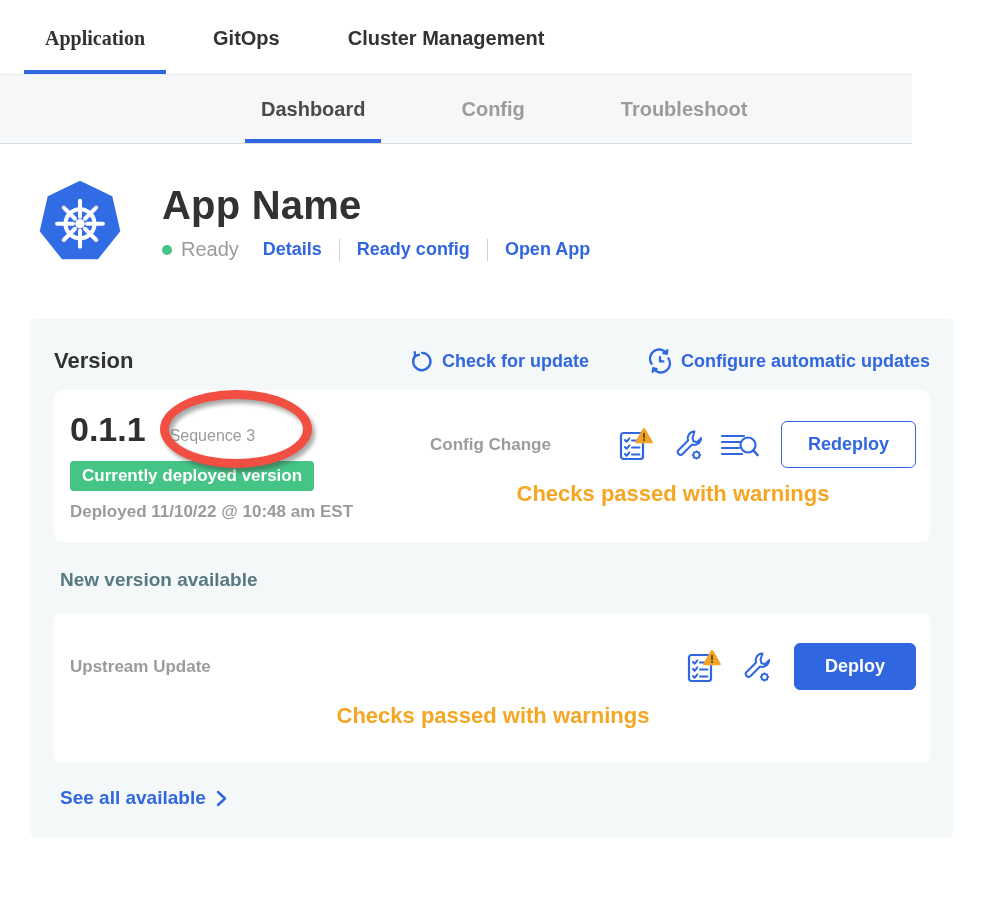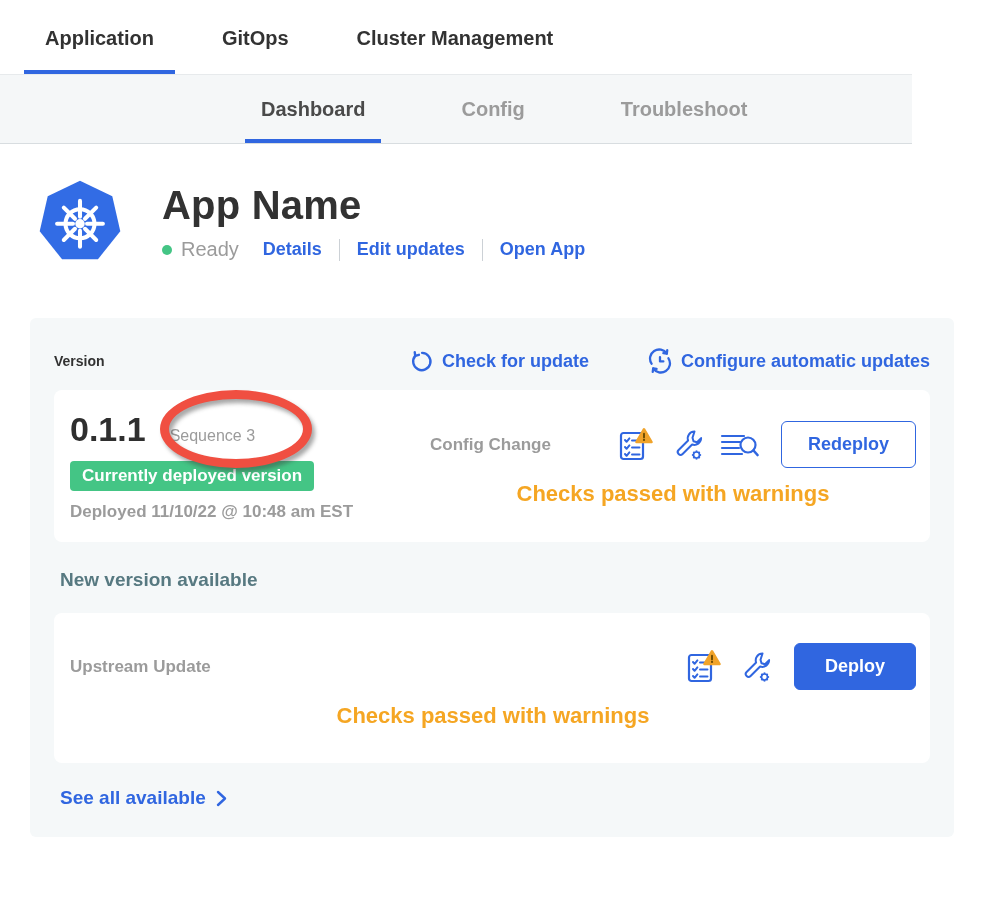--- a/index.html
+++ b/index.html
@@ -3,21 +3,21 @@
 <meta charset="utf-8">
 <style>
   * { margin:0; padding:0; box-sizing:border-box; }
   html,body { width:1000px; height:898px; background:#fff; overflow:hidden;
               font-family:"Liberation Sans", sans-serif; color:#323232; }
 
   
   .topnav { display:flex; align-items:flex-end; height:74px; padding-left:24px; gap:26px; background:#fff; }
   .topnav .tab { padding:0 21px 20px; font-size:20px; font-weight:700; color:#323232;
                  border-bottom:4px solid transparent; cursor:pointer; white-space:nowrap; }
-  .topnav .tab.active { border-bottom-color:#3066e0; }
+  .topnav .tab.active { border-bottom-color:#3066e0;font-family:Liberation Serif, serif; }
 
   
   .subnav { display:flex; height:70px; background:#f5f7f8; border-top:1px solid #e7eaec;
             border-bottom:1px solid #d8dde0; padding-left:245px; gap:64px; width:912px; overflow:hidden; }
   .subnav .tab { display:flex; align-items:center; padding:0 16px; font-size:20px; font-weight:700;
                  color:#9b9b9b; border-bottom:4px solid transparent; border-top:4px solid transparent;
                  cursor:pointer; white-space:nowrap; }
   .subnav .tab.active { color:#4a4a4a; border-bottom-color:#3066e0; }
 
   
@@ -27,21 +27,21 @@
   .status-row { display:flex; align-items:center; margin-top:10px; }
   .status-dot { width:10px; height:10px; border-radius:50%; background:#44c585; margin-right:9px; }
   .status-text { font-size:20px; font-weight:500; color:#9b9b9b; margin-right:24px; }
   .hdr-link { font-size:18px; font-weight:700; color:#3066e0; cursor:pointer; text-decoration:none; }
   .pipe { width:1px; height:22px; background:#ccd1d6; margin:0 17px; }
 
   
   .panel { width:924px; margin:52px 0 0 30px; background:#f5f8f9; border-radius:6px;
            padding:30px 24px 24px; }
   .panel-head { display:flex; align-items:center; margin-bottom:16px; }
-  .panel-title { font-size:14px; font-weight:700; }
+  .panel-title { font-size:22px; font-weight:700; }
   .panel-actions { margin-left:auto; display:flex; align-items:center; gap:58px; }
   .panel-action { display:flex; align-items:center; gap:8px; font-size:18px; font-weight:700;
                   color:#3066e0; cursor:pointer; }
 
   .card { position:relative; background:#fff; border-radius:8px; padding:16px 14px 20px 16px;
           display:flex; min-height:150px; }
   .card-left { flex:0 0 360px; padding-top:4px; }
   .ver-row { display:flex; align-items:baseline; }
   .ver-num { font-size:34px; font-weight:800; color:#2f2f2f; }
   .ver-seq { font-size:16px; color:#9b9b9b; margin-left:24px; }
@@ -104,21 +104,21 @@
     </g>
     <circle cx="50" cy="52" r="5.4" fill="#fff"></circle>
   </svg>
   <div>
     <h1 class="app-title">App Name</h1>
     <div class="status-row">
       <span class="status-dot"></span>
       <span class="status-text">Ready</span>
       <a class="hdr-link">Details</a>
       <span class="pipe"></span>
-      <a class="hdr-link">Edit updates</a>
+      <a class="hdr-link">Ready config</a>
       <span class="pipe"></span>
       <a class="hdr-link">Open App</a>
     </div>
   </div>
 </header>
 
 <section class="panel">
 
   <div class="panel-head">
     <div class="panel-title">Version</div>

